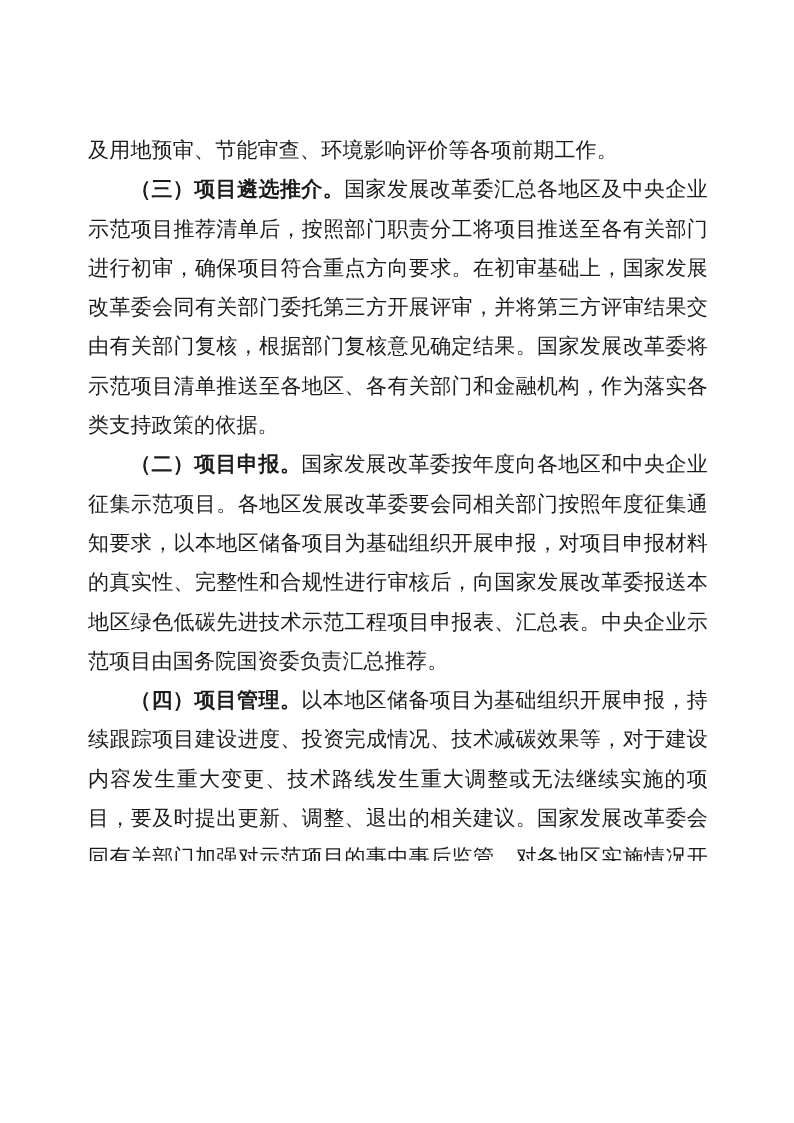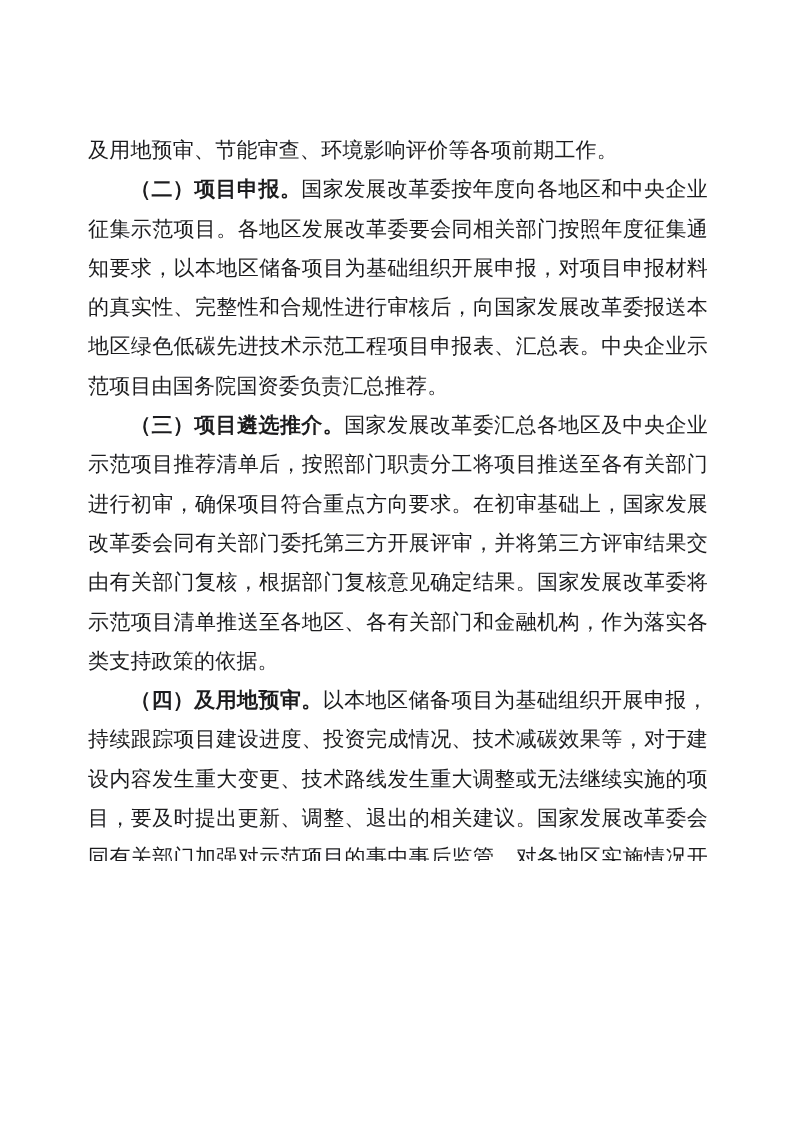--- a/index.html
+++ b/index.html
@@ -49,23 +49,23 @@
   }
 </style>
 </head>
 <body>
 
 <div class="page">
   <div class="content">
 
     <p class="para"><span class="lead"></span><span>及用地预审、节能审查、环境影响评价等各项前期工作。</span></p>
 
+    <p class="para indent"><span class="lead">（三）项目遴选推介。</span><span>国家发展改革委汇总各地区及中央企业示范项目推荐清单后，按照部门职责分工将项目推送至各有关部门进行初审，确保项目符合重点方向要求。在初审基础上，国家发展改革委会同有关部门委托第三方开展评审，并将第三方评审结果交由有关部门复核，根据部门复核意见确定结果。国家发展改革委将示范项目清单推送至各地区、各有关部门和金融机构，作为落实各类支持政策的依据。</span></p>
+
     <p class="para indent"><span class="lead">（二）项目申报。</span><span>国家发展改革委按年度向各地区和中央企业征集示范项目。各地区发展改革委要会同相关部门按照年度征集通知要求，以本地区储备项目为基础组织开展申报，对项目申报材料的真实性、完整性和合规性进行审核后，向国家发展改革委报送本地区绿色低碳先进技术示范工程项目申报表、汇总表。中央企业示范项目由国务院国资委负责汇总推荐。</span></p>
 
-    <p class="para indent"><span class="lead">（三）项目遴选推介。</span><span>国家发展改革委汇总各地区及中央企业示范项目推荐清单后，按照部门职责分工将项目推送至各有关部门进行初审，确保项目符合重点方向要求。在初审基础上，国家发展改革委会同有关部门委托第三方开展评审，并将第三方评审结果交由有关部门复核，根据部门复核意见确定结果。国家发展改革委将示范项目清单推送至各地区、各有关部门和金融机构，作为落实各类支持政策的依据。</span></p>
-
-    <p class="para indent"><span class="lead">（四）及用地预审。</span><span>以本地区储备项目为基础组织开展申报，持续跟踪项目建设进度、投资完成情况、技术减碳效果等，对于建设内容发生重大变更、技术路线发生重大调整或无法继续实施的项目，要及时提出更新、调整、退出的相关建议。国家发展改革委会同有关部门加强对示范项目的事中事后监管，对各地区实施情况开展评估检查，建立示范项目退出机制，并依法依规追究弄虚作假企业的责任。</span></p>
+    <p class="para indent"><span class="lead">（四）项目管理。</span><span>以本地区储备项目为基础组织开展申报，持续跟踪项目建设进度、投资完成情况、技术减碳效果等，对于建设内容发生重大变更、技术路线发生重大调整或无法继续实施的项目，要及时提出更新、调整、退出的相关建议。国家发展改革委会同有关部门加强对示范项目的事中事后监管，对各地区实施情况开展评估检查，建立示范项目退出机制，并依法依规追究弄虚作假企业的责任。</span></p>
 
 
   </div>
 
   <div class="page-number">8</div>
 </div>
 
 </body></html>

